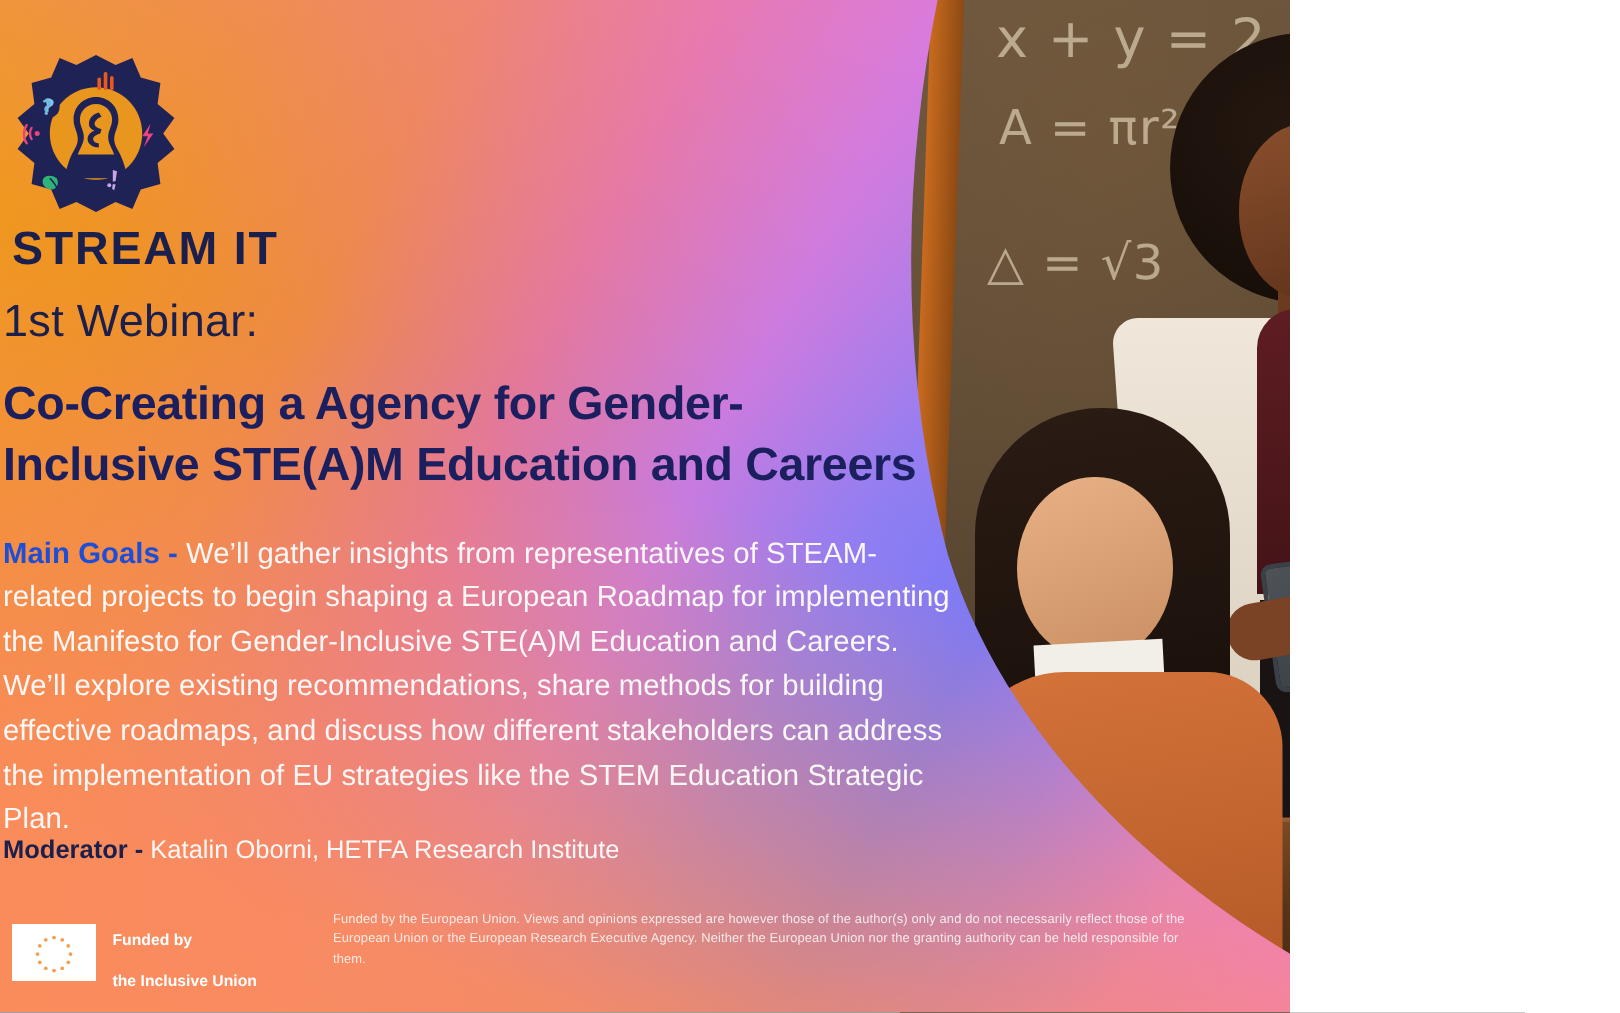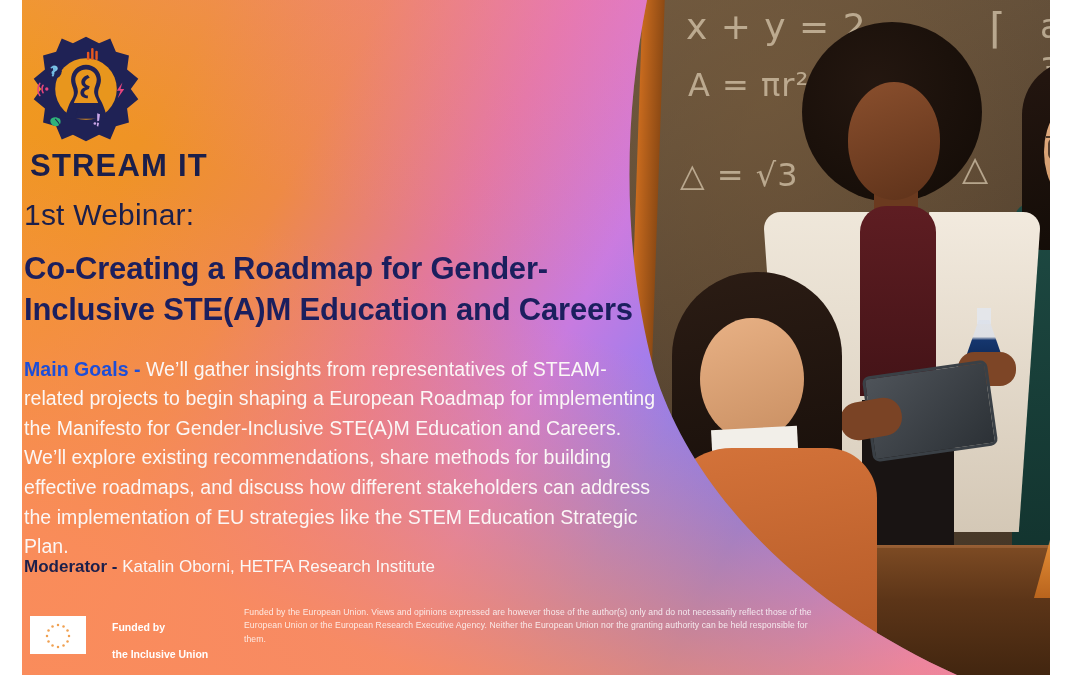--- a/index.html
+++ b/index.html
@@ -2,25 +2,24 @@
 <html><head>
 <meta charset="utf-8">
 <style>
   html, body {
     margin: 0;
     padding: 0;
     background: #ffffff;
   }
   .poster {
     position: relative;
-    width: 1028px;
+    width: 860px;
     height: 675px;
     overflow: hidden;
     font-family: "Liberation Sans", sans-serif;
-    margin-left: 22px;
   }
 
   
   .photo-layer {
     position: absolute;
     inset: 0;
     background: #2b2118;
   }
   .chalkboard {
     position: absolute;
@@ -281,21 +280,21 @@
     position: absolute;
     left: 0; top: 600px;
     width: 820px;
     height: 60px;
   }
   .eu-badge {
     position: absolute;
     left: 8px; top: 8px;
     display: flex;
     align-items: center;
-    gap: 26px;
+    gap: 11px;
   }
   .eu-flag {
     width: 56px; height: 38px;
     background: #ffffff;
     display: block;
   }
   .eu-label {
     font-size: 10.5px;
     font-weight: 700;
     color: #ffffff;
@@ -400,21 +399,21 @@
           <path d="M72 96l2 .5-1 4-1.5-1z" fill="#c9a6e8"></path>
           <circle cx="69.5" cy="97" r="1.4" fill="#c9a6e8"></circle>
         </g>
       </svg>
       <div class="logo-word">STREAM IT</div>
     </div>
 
     <div class="kicker">1st Webinar:</div>
 
     <h1 class="headline">
-      <span>Co-Creating a Roadmap for Gender-</span><br>
+      <span>Co-Creating a Agency for Gender-</span><br>
       <span>Inclusive STE(A)M Education and Careers</span>
     </h1>
 
     <p class="body-text">
       <b>Main Goals - </b><span>We’ll gather insights from representatives of STEAM-related projects to begin shaping a European Roadmap for implementing the Manifesto for Gender-Inclusive STE(A)M Education and Careers. We’ll explore existing recommendations, share methods for building effective roadmaps, and discuss how different stakeholders can address the implementation of EU strategies like the STEM Education Strategic Plan.</span>
     </p>
 
     <p class="moderator">
       <b>Moderator - </b><span>Katalin Oborni, HETFA Research Institute</span>
     </p>

